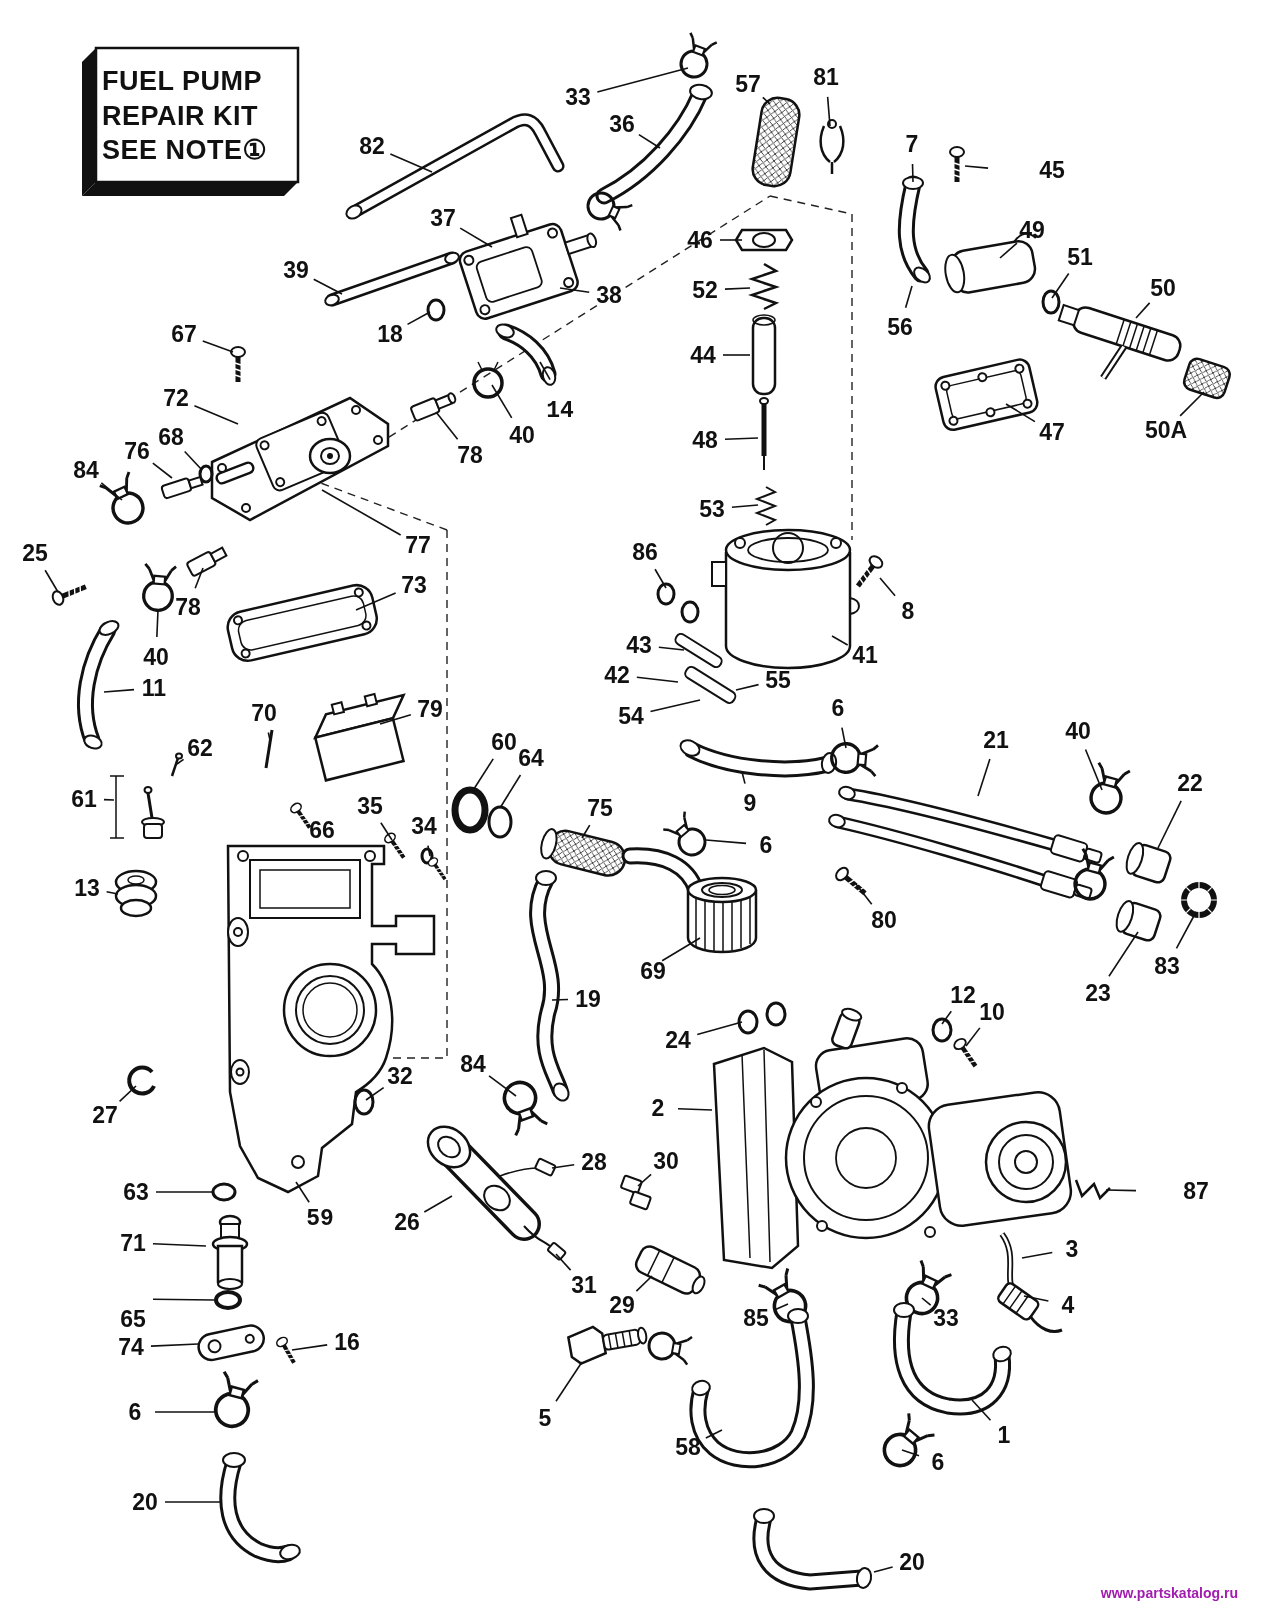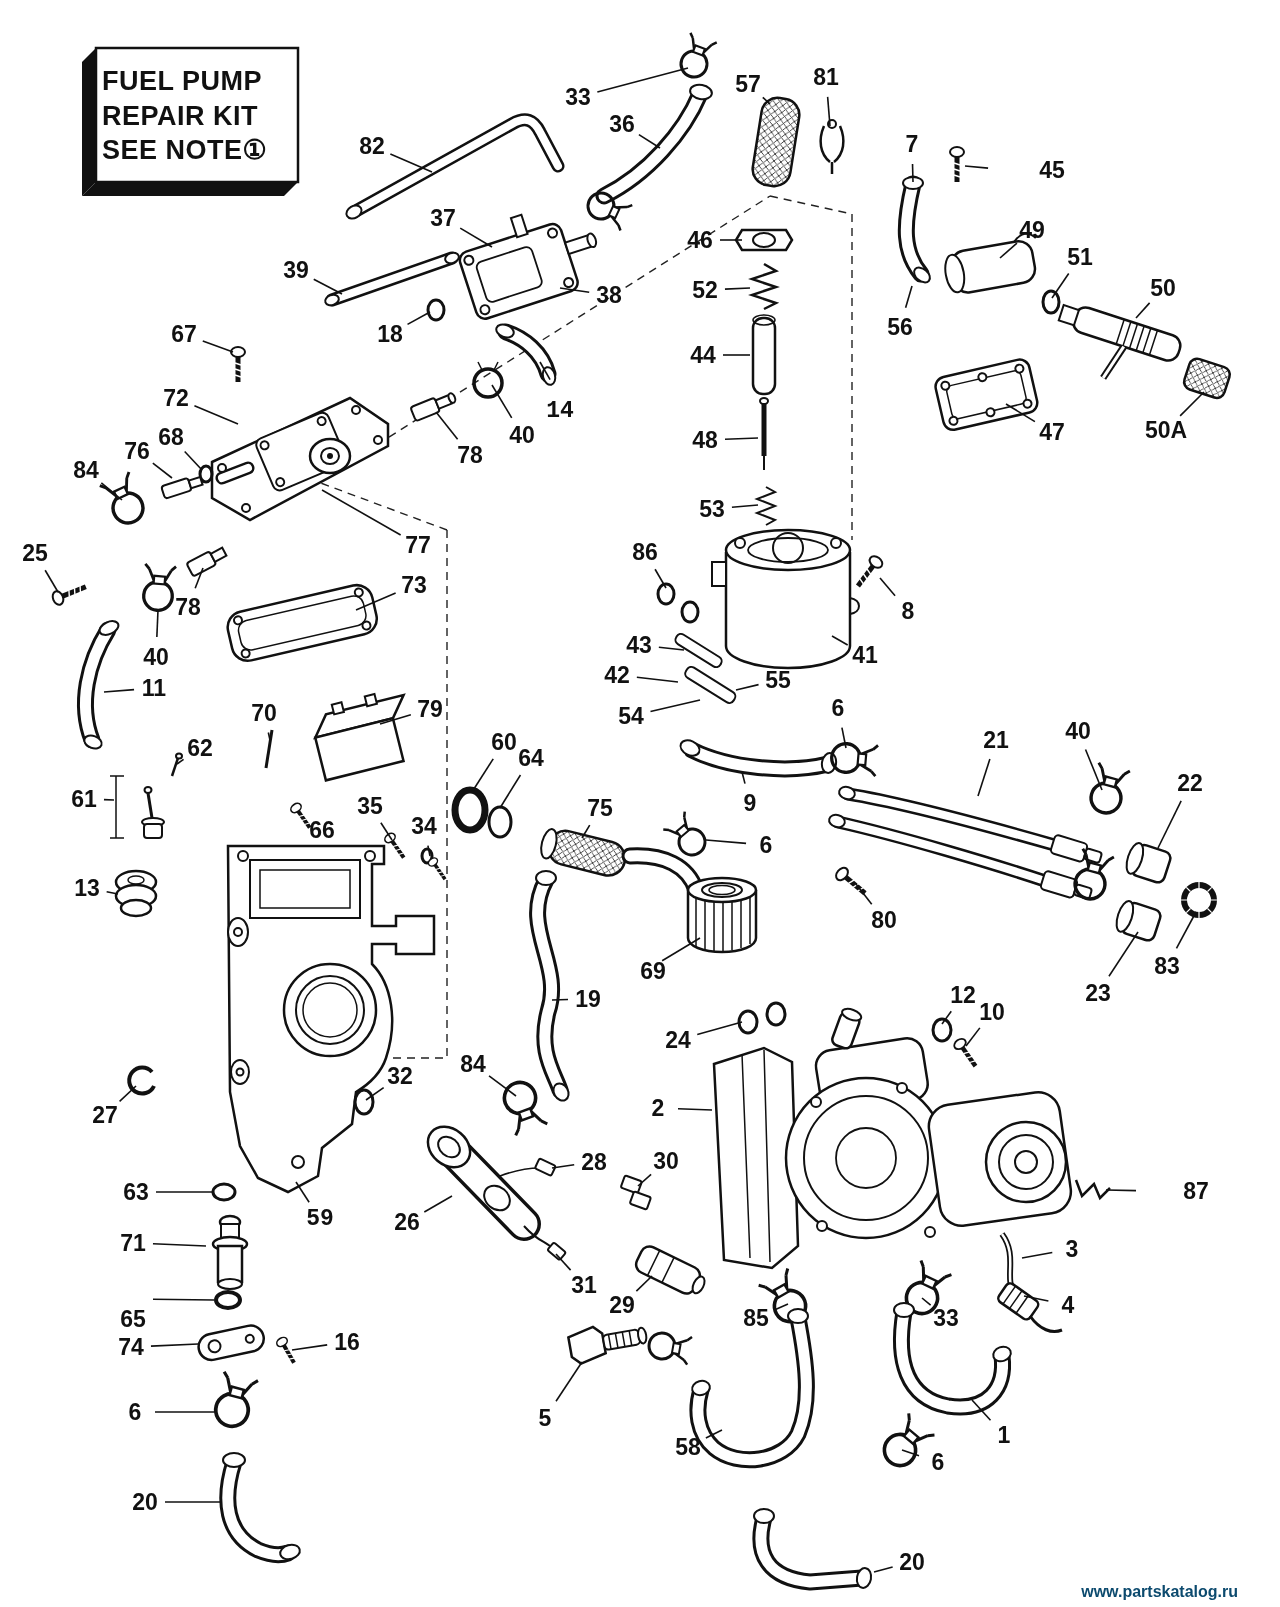--- a/index.html
+++ b/index.html
@@ -19,21 +19,21 @@
   .dash{fill:none;stroke:#222;stroke-width:1.4;stroke-dasharray:8 6;}
   .oring{fill:none;stroke:#111;stroke-width:3;}
   .thick{fill:none;stroke:#111;stroke-width:4;}
   .leader{stroke:#111;stroke-width:1.6;}
   
   .notebox{position:absolute;left:102px;top:54px;width:192px;height:124px;
            display:flex;flex-direction:column;justify-content:center;gap:2px;
            font-weight:700;font-size:27px;line-height:1.2;letter-spacing:.5px;}
   .callout{position:absolute;transform:translate(-50%,-50%);font-weight:700;
            font-size:23px;white-space:nowrap;}
-  .watermark{position:absolute;right:42px;bottom:6px;font-weight:700;font-size:16px;color:#0c4a6e;}
+  .watermark{position:absolute;right:42px;bottom:6px;font-weight:700;font-size:14px;color:#a21caf;}
 </style>
 </head>
 <body>
 
 <div class="canvas">
 
 <svg class="art" width="1280" height="1607" viewBox="0 0 1280 1607" xmlns="http://www.w3.org/2000/svg">
   <defs>
     <pattern id="xh" width="7" height="7" patternUnits="userSpaceOnUse">
       <rect width="7" height="7" fill="#fff"></rect>

